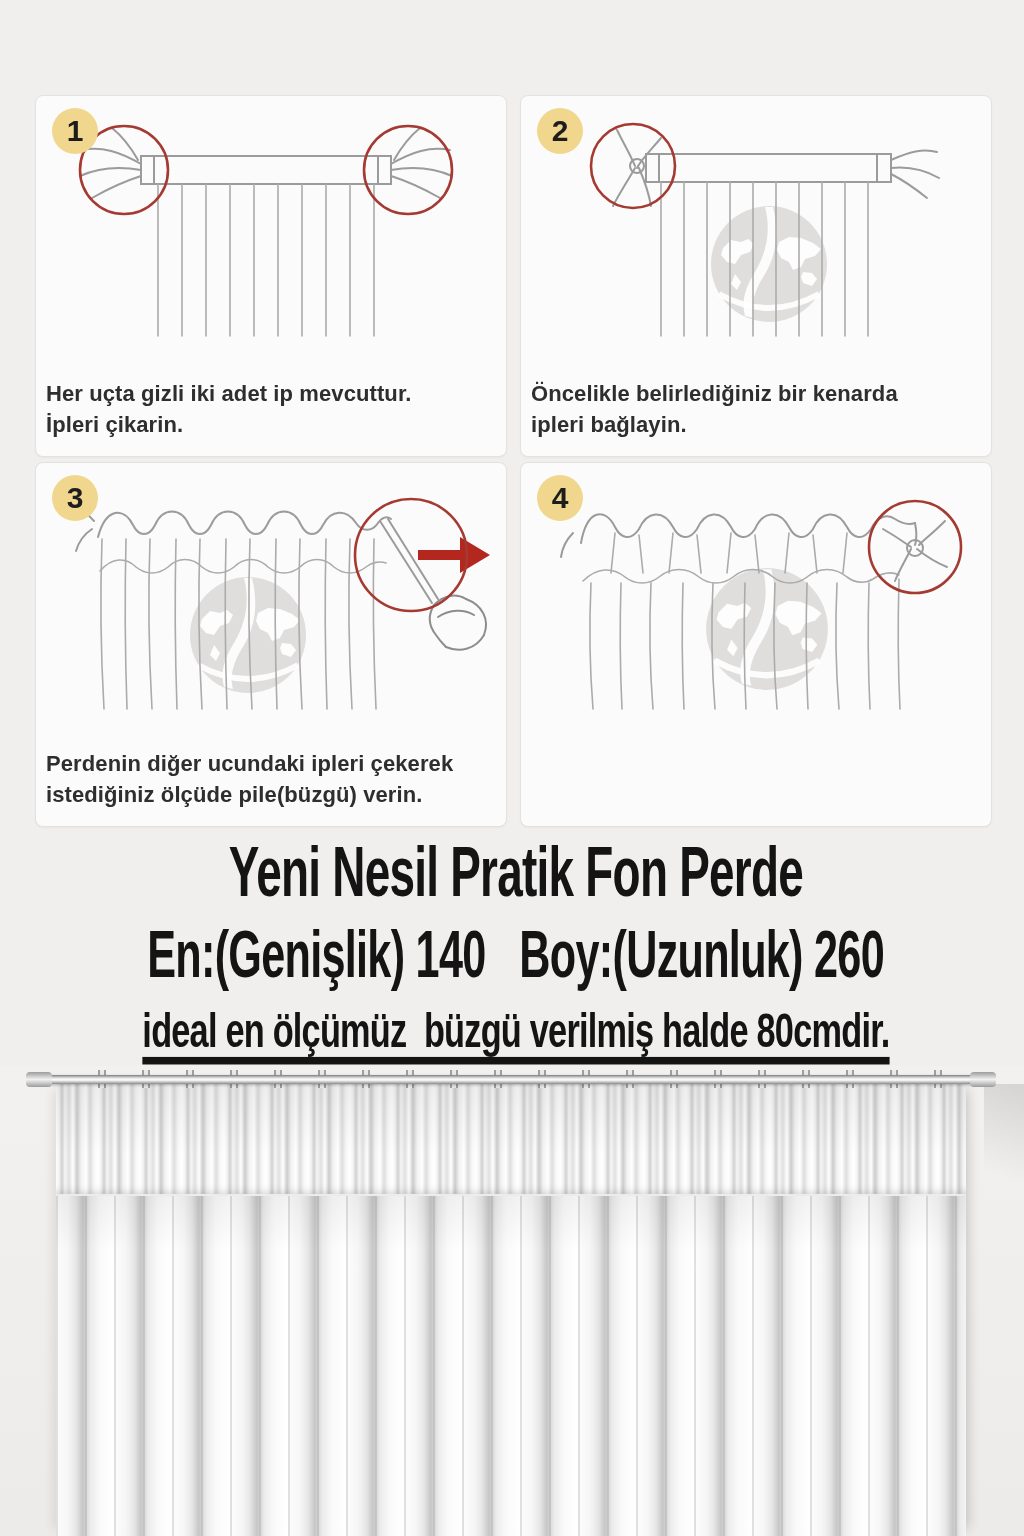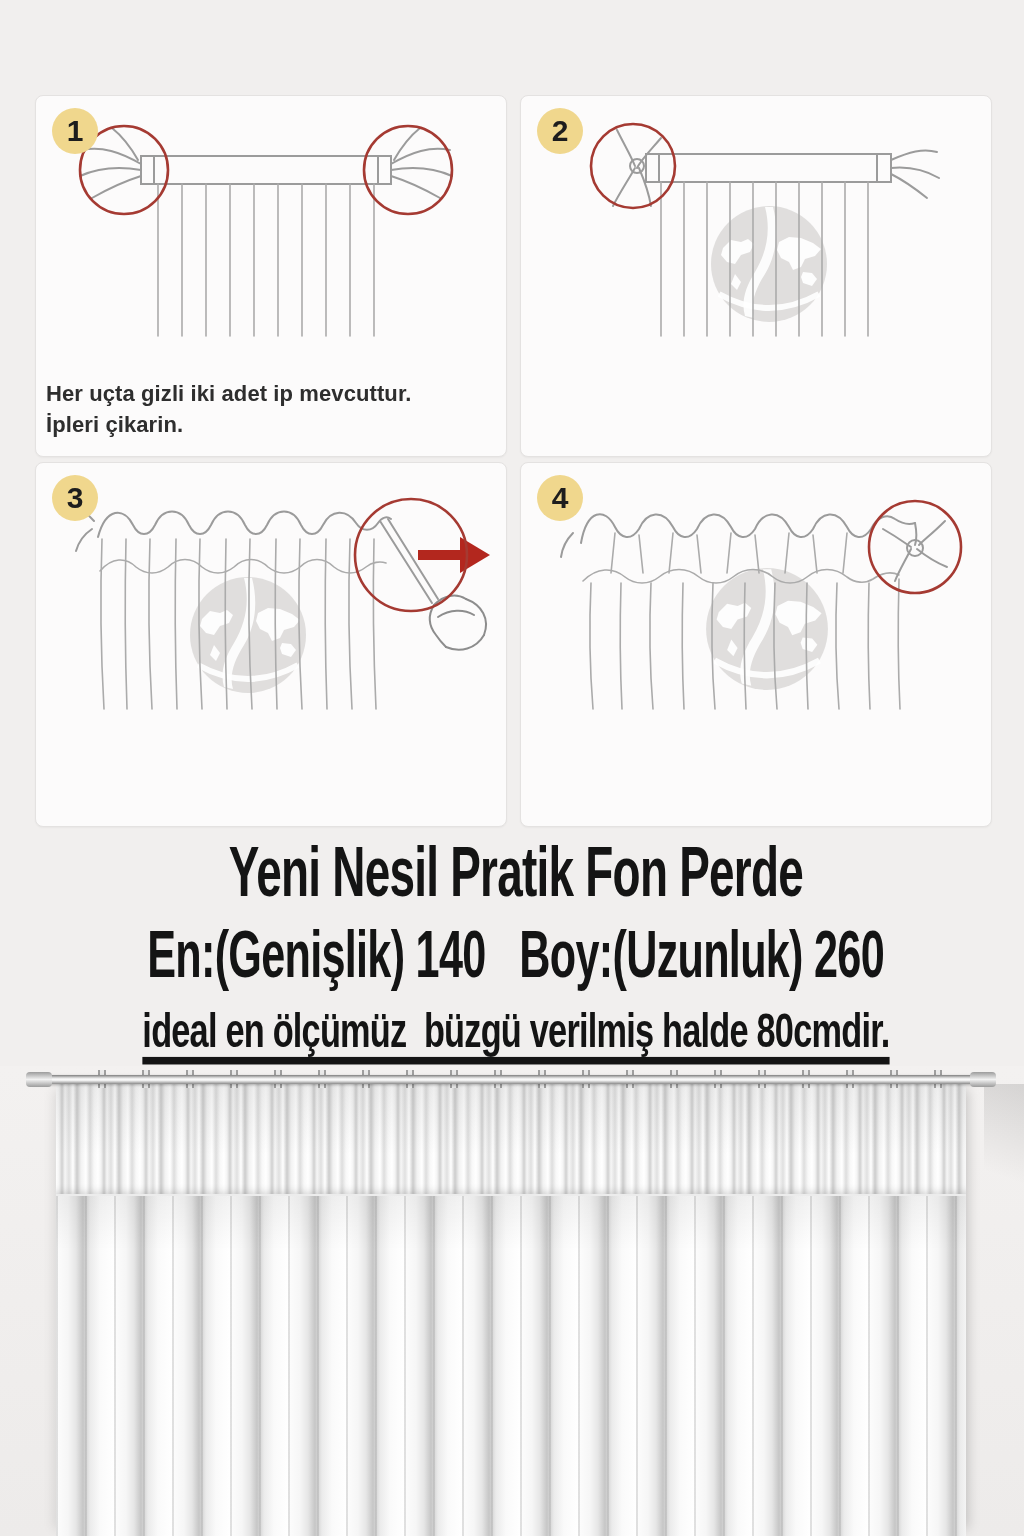--- a/index.html
+++ b/index.html
@@ -179,20 +179,22 @@
         <circle cx="116" cy="70" r="7"></circle>
       </g>
       <g class="ln">
         <path d="M370,64 C388,56 402,52 416,56"></path>
           <path d="M370,72 C390,70 404,74 418,82"></path>
         <path d="M370,78 C386,86 396,94 406,102"></path>
       </g>
       <circle class="red" cx="112" cy="70" r="42"></circle>
     </svg>
     <div class="badge">2</div>
+    <div class="caption">Öncelikle belirlediğiniz bir kenarda
+ipleri bağlayin.</div>
   </div>
 
   <div class="panel p3">
     <svg class="diagram" viewBox="0 0 470 265">
       <use href="#wm" transform="translate(212,172)"></use>
       <g>
         <path class="ln" d="M62,74 C70,44 88,44 97,62 C103,74 113,74 119,62 C127,44 145,44 153,62 C159,74 169,74 175,62 C183,44 201,44 209,62 C215,74 225,74 231,62 C239,44 257,44 265,62 C271,74 281,74 287,62 C295,46 311,46 320,60 C326,69 336,69 342,60 C346,54 351,53 355,56"></path>
         <path class="thin" d="M64,108 C76,94 90,94 100,104 C110,112 122,112 132,104 C142,94 156,94 166,104 C176,112 188,112 198,104 C208,94 222,94 232,104 C242,112 254,112 264,104 C274,94 288,94 298,104 C308,112 320,112 330,104 C336,99 344,98 350,100"></path>
         <g class="thin">
           <path d="M66,76 Q63,160 68,246"></path>
@@ -222,20 +224,22 @@
         <path d="M448,172 C440,186 424,190 410,184"></path>
         <path d="M398,142 C392,152 392,162 400,172 C404,178 407,181 410,184"></path>
       </g>
       <g fill="#b3271e">
         <rect x="382" y="87" width="42" height="10"></rect>
         <polygon points="424,74 454,92 424,110"></polygon>
       </g>
       <circle class="red" cx="375" cy="92" r="56"></circle>
     </svg>
     <div class="badge">3</div>
+    <div class="caption">Perdenin diğer ucundaki ipleri çekerek
+istediğiniz ölçüde pile(büzgü) verin.</div>
   </div>
 
   <div class="panel p4">
     <svg class="diagram" viewBox="0 0 470 265">
       <use href="#wm" transform="translate(246,166) scale(1.05)"></use>
       <g>
         <path class="ln" d="M60,80 C66,46 84,44 94,64 C100,76 110,78 118,66 C126,48 142,46 152,64 C158,76 168,78 176,66 C184,48 200,46 210,64 C216,76 226,78 234,66 C242,48 258,46 268,64 C274,76 284,78 292,66 C300,48 316,46 326,64 C332,76 342,78 350,66 C356,54 366,50 374,56 C380,60 388,62 394,60"></path>
         <path class="thin" d="M62,118 C76,104 92,104 104,114 C114,122 128,122 138,114 C150,104 166,104 178,114 C188,122 202,122 212,114 C224,104 240,104 252,114 C262,122 276,122 286,114 C298,104 314,104 326,114 C334,120 344,121 352,116 C360,110 370,108 378,112"></path>
         <g class="thin">
           <path d="M94,70 L90,110"></path>

